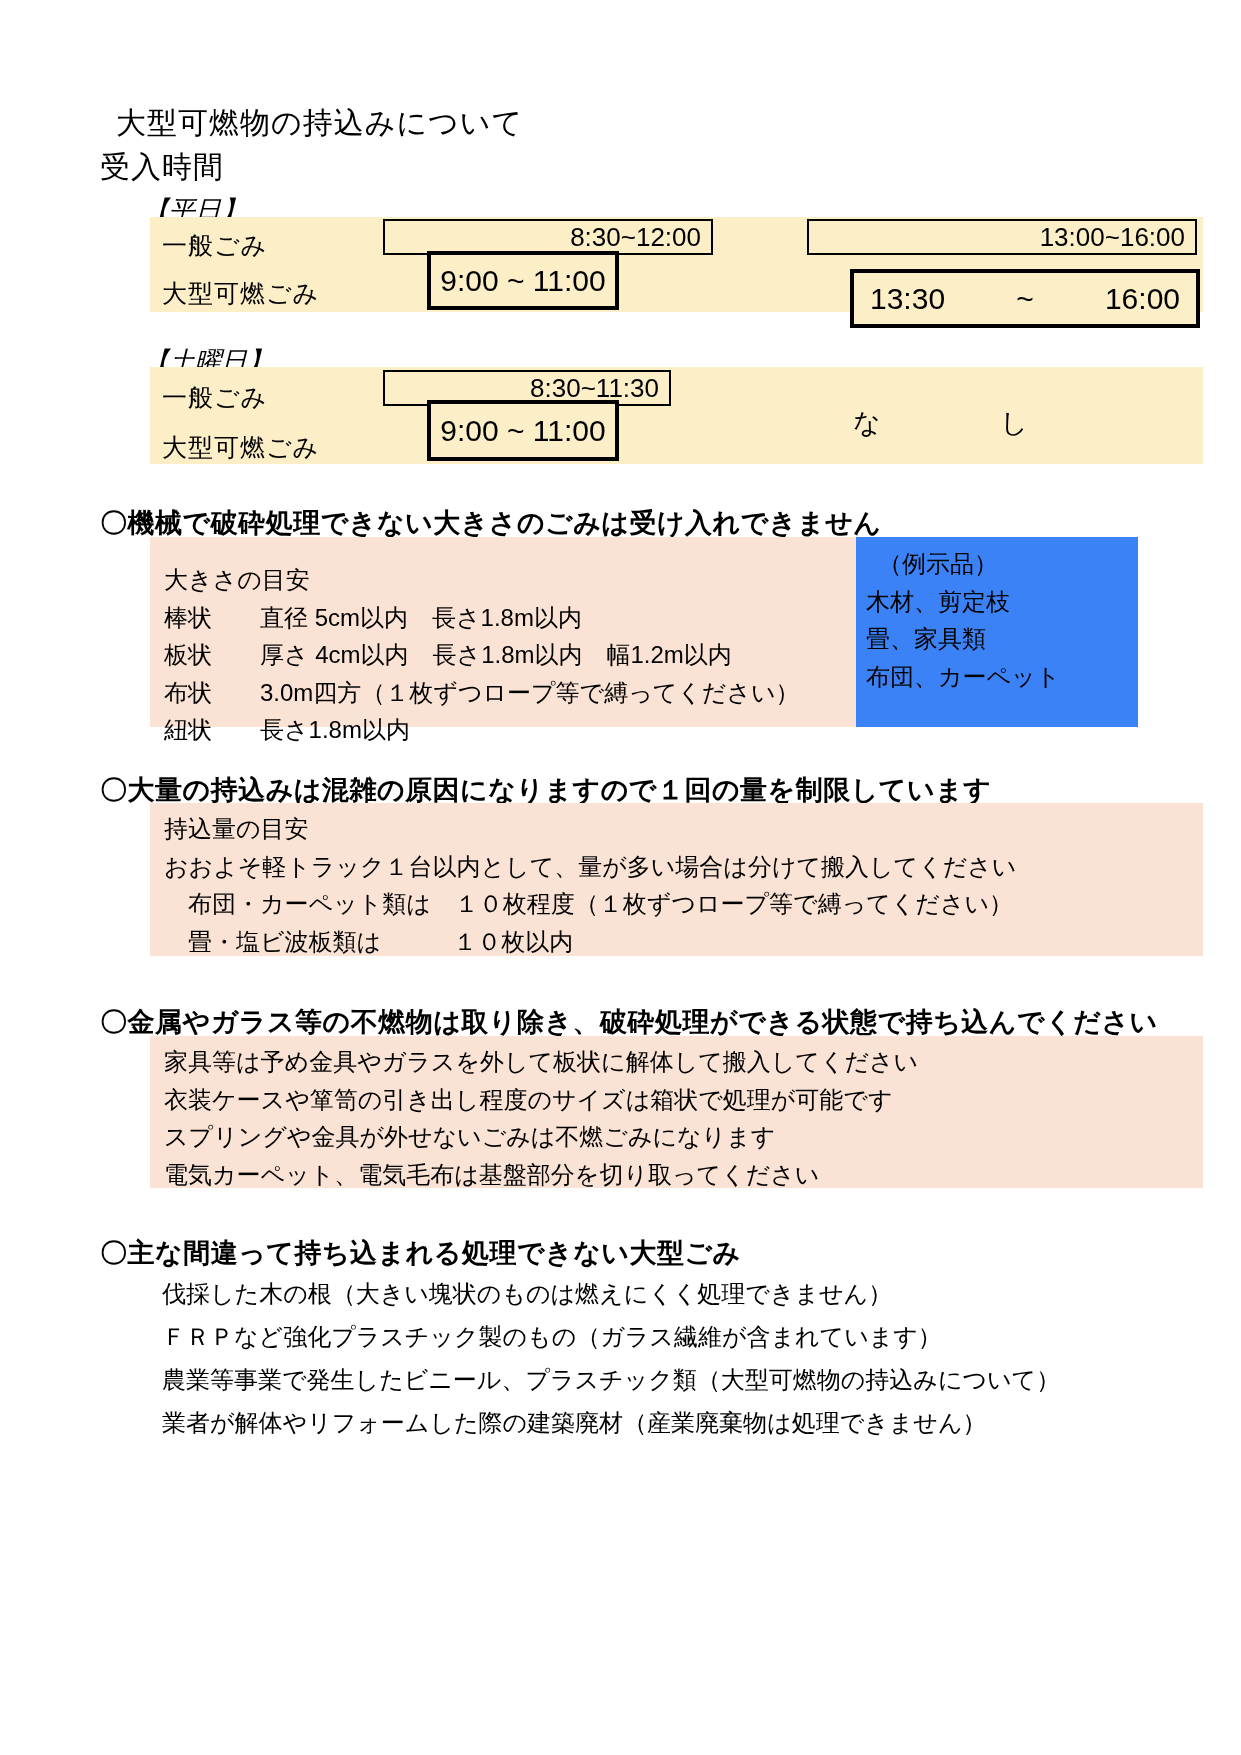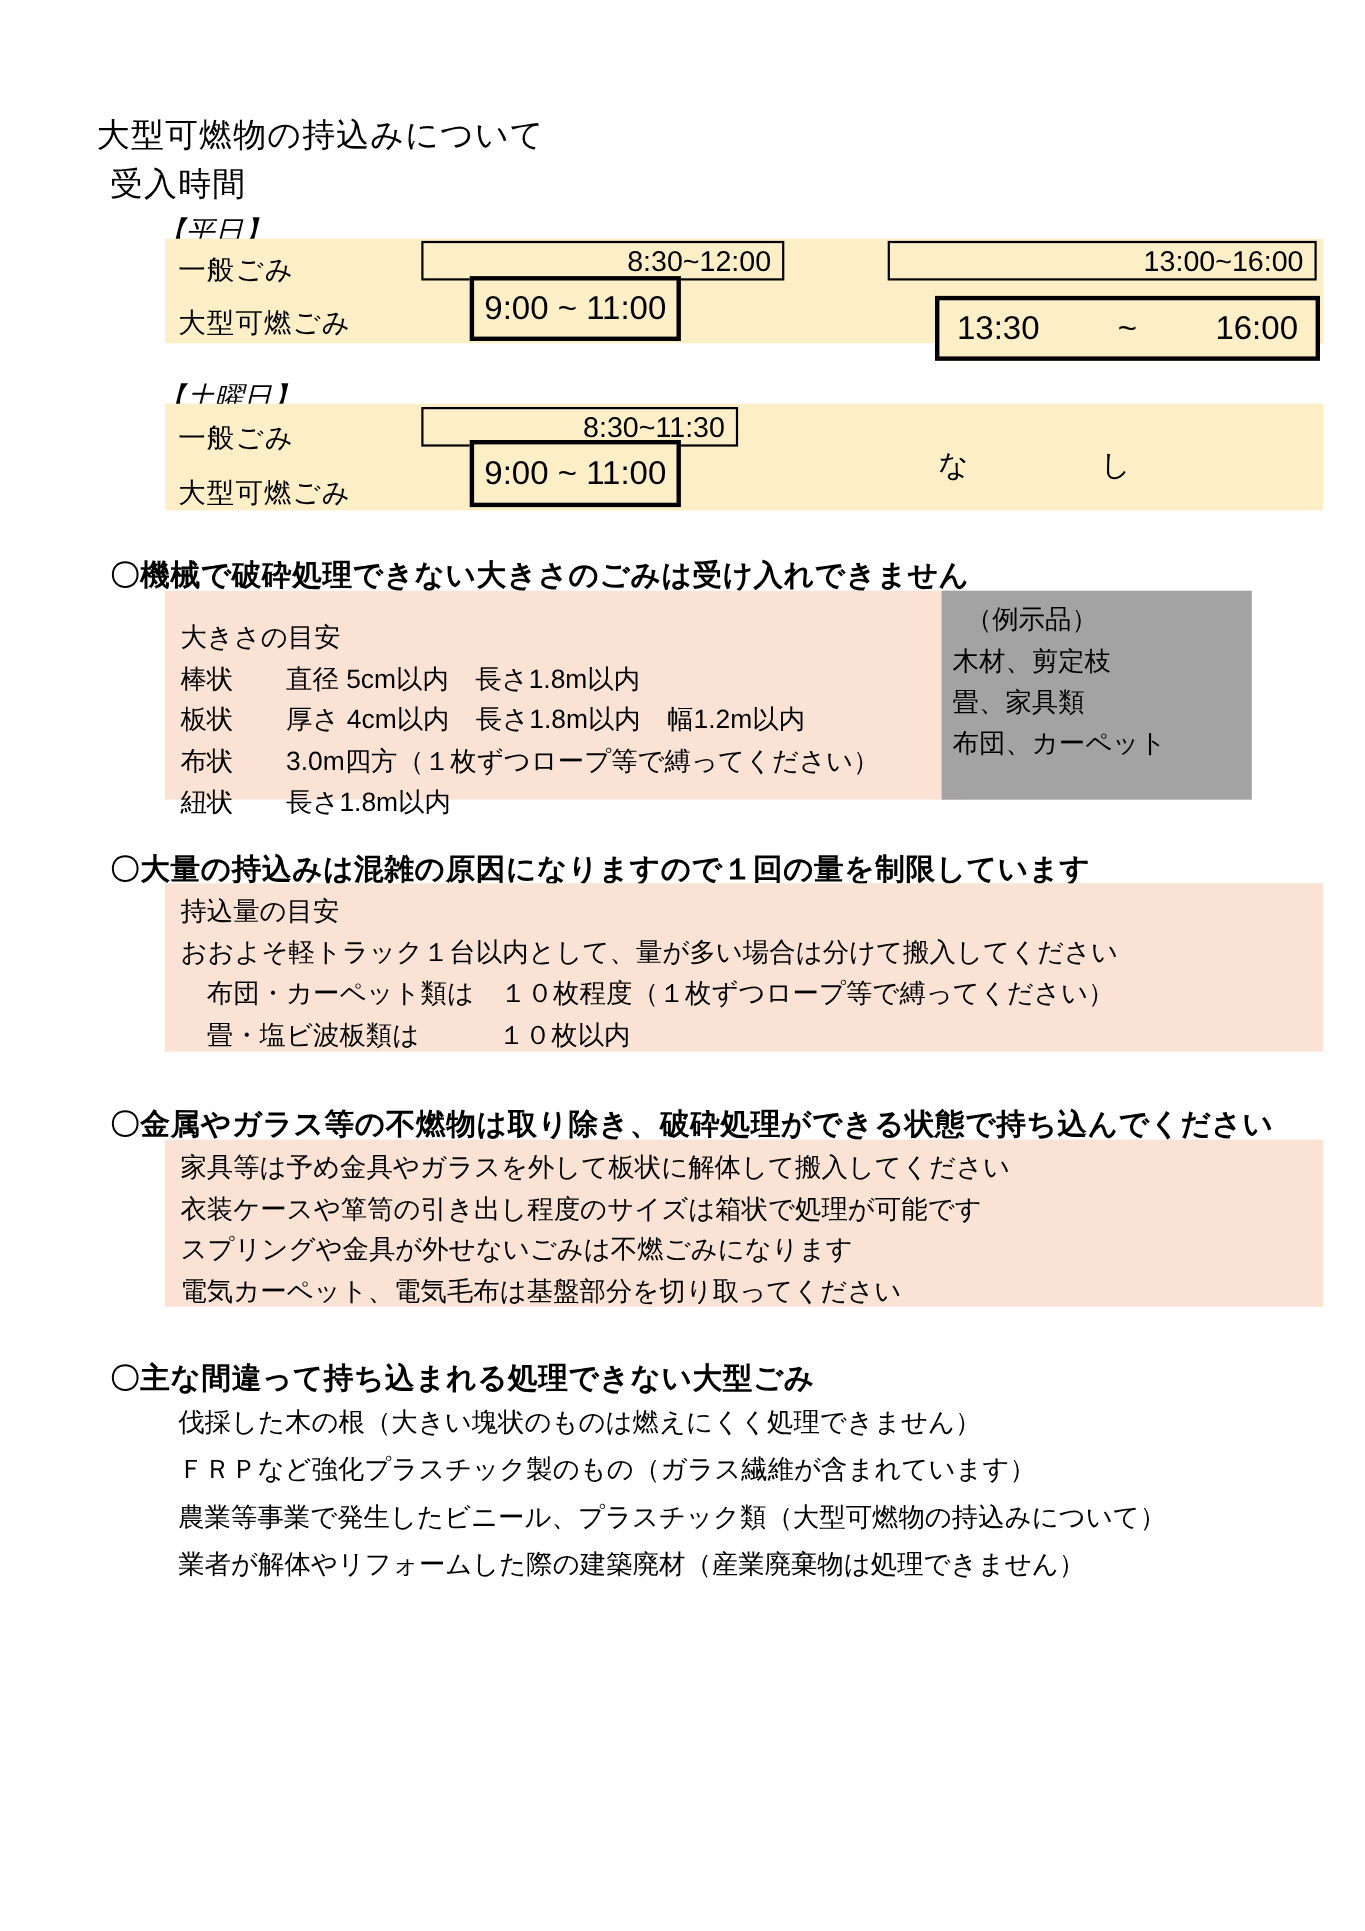--- a/index.html
+++ b/index.html
@@ -2,21 +2,21 @@
 <html><head>
 <meta charset="utf-8">
 <style>
   html,body { margin:0; padding:0; background:#ffffff; }
   .page {
     position:relative; width:1241px; height:1755px; background:#ffffff;
     font-family:"Liberation Sans","DejaVu Sans",sans-serif; color:#000;
     overflow:hidden;
   }
   .abs { position:absolute; }
-  .title { left:88px; top:103px; font-size:30px; letter-spacing:1px; }
+  .title { left:116px; top:103px; font-size:30px; letter-spacing:1px; }
   .subtitle { left:100px; top:147px; font-size:30px; letter-spacing:1px; }
   .day-label { left:143px; font-size:26px;font-style:italic; }
   .band { position:absolute; left:150px; width:1053px; background:#FCEEC6; }
   .band-weekday { top:217px; height:95px; }
   .band-saturday { top:367px; height:97px; }
   .row-label {
     position:absolute; font-size:25px; letter-spacing:1px;
     font-family:"Liberation Serif","DejaVu Serif",serif;
   }
   .tbox {
@@ -33,21 +33,21 @@
   .tbox.thick.center { justify-content:center; }
   .tbox.thick.spread { justify-content:space-between; padding:0 16px; }
   .none-slot {
     position:absolute; display:flex; justify-content:space-between;
     font-size:27px;
   }
   .sec-heading { left:100px; font-size:27px; font-weight:bold; letter-spacing:0.5px; }
   .infobox { position:absolute; box-sizing:border-box; font-size:24px; }
   .infobox .ln { line-height:37.5px; white-space:pre; }
   .pink { background:#FAE3D4; }
-  .blue { background:#a3a3a3; }
+  .blue { background:#3b82f6; }
   .box-size { left:150px; top:537px; width:728px; height:190px; padding:24px 0 0 14px; }
   .box-example { left:856px; top:537px; width:282px; height:190px; padding:8px 0 0 10px; }
   .box-example .ln-title { padding-left:12px; }
   .box-volume { left:150px; top:803px; width:1053px; height:153px; padding:7px 0 0 14px; }
   .box-metal { left:150px; top:1036px; width:1053px; height:152px; padding:7px 0 0 14px; }
   .plain-list { left:162px; top:1272px; font-size:24px; }
   .plain-list .ln { line-height:43px; white-space:pre; }
 </style>
 </head>
 <body>

